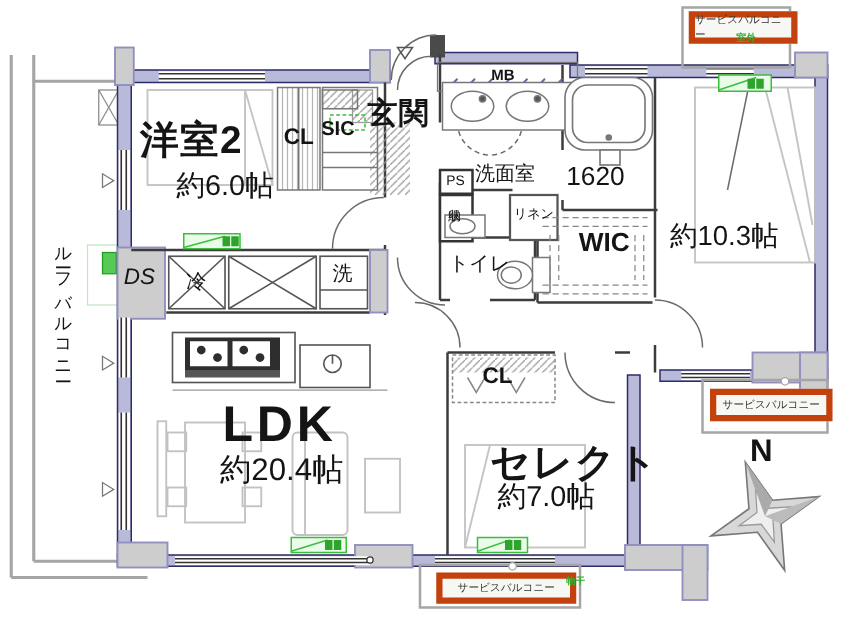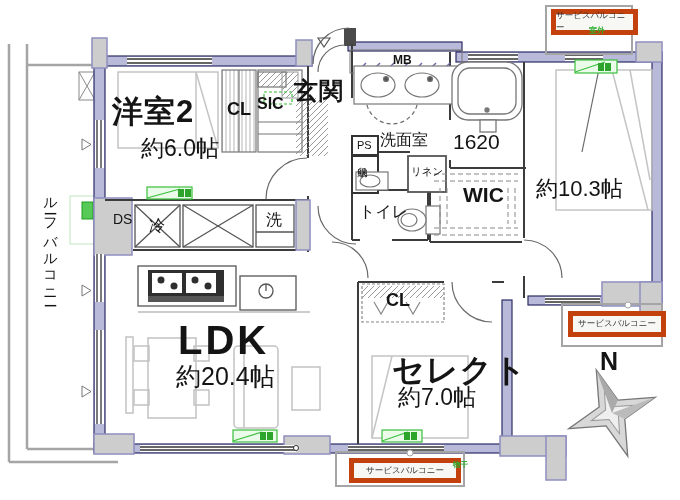--- a/index.html
+++ b/index.html
@@ -341,21 +341,21 @@
 <div class="lbl" style="left:453px;top:131px;font-size:21px;">1620</div>
 
 <div class="lbl" style="left:536px;top:178px;font-size:22px;">約10.3帖</div>
 
 <div class="lbl" style="left:463px;top:184px;font-size:21px;font-weight:bold;">WIC</div>
 <div class="lbl" style="left:411px;top:166px;font-size:10.5px;">リネン</div>
 <div class="lbl" style="left:357px;top:140px;font-size:11px;">PS</div>
 <div class="lbl vert" style="left:357px;top:159px;font-size:10px;height:32px;letter-spacing:0;">収納</div>
 <div class="lbl" style="left:359px;top:204px;font-size:16px;">トイレ</div>
 
-<div class="lbl" style="left:113px;top:212px;font-size:14px;">DS</div>
+<div class="lbl" style="left:99px;top:212px;font-size:18px;font-style:italic;">DS</div>
 <div class="lbl" style="left:149px;top:218px;font-size:16px;">冷</div>
 <div class="lbl" style="left:266px;top:212px;font-size:16px;">洗</div>
 
 <div class="lbl room-name" style="left:178px;top:320px;font-size:40px;letter-spacing:3px;">LDK</div>
 <div class="lbl" style="left:176px;top:364px;font-size:25px;">約20.4帖</div>
 
 <div class="lbl room-name" style="left:392px;top:354px;font-size:32px;">セレクト</div>
 <div class="lbl" style="left:398px;top:386px;font-size:23px;">約7.0帖</div>
 <div class="lbl" style="left:386px;top:291px;font-size:18px;font-weight:bold;">CL</div>
 

